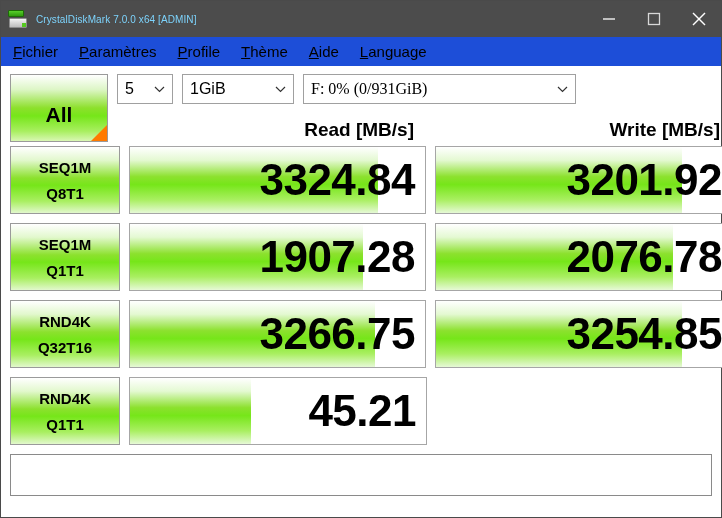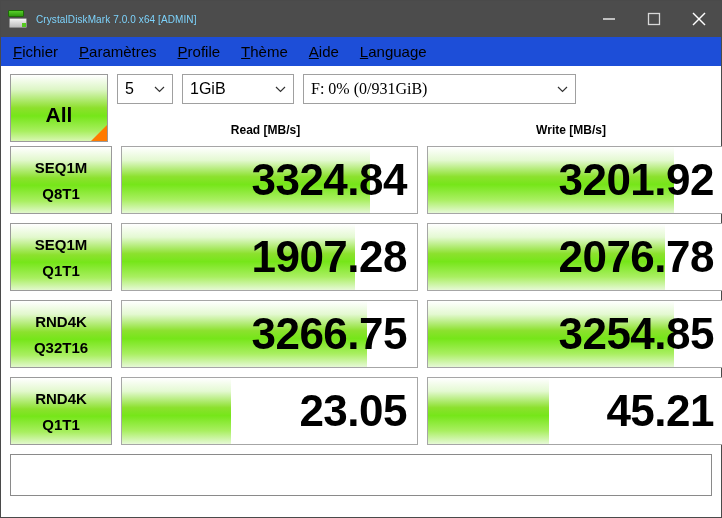--- a/index.html
+++ b/index.html
@@ -180,37 +180,37 @@
   
   .colheaders {
     display: flex;
     height: 28px;
     align-items: center;
     margin-left: 107px;
     margin-top: 4px;
   }
   .colheader {
     flex: none;
-    font-size: 12px;
+    font-size: 19px;
     font-weight: bold;
     color: #000;
-    text-align: center;
+    text-align: right;
   }
   .colheader.read  { width: 297px; }
   .colheader.write { width: 298px; margin-left: 8px; }
 
   
   .rows { margin-top: 2px; }
   .row {
     display: flex;
     align-items: center;
     margin-bottom: 9px;
   }
   .test-btn {
-    width: 102px;
+    width: 110px;
     height: 68px;
     border: 1px solid #9a9a9a;
     box-sizing: border-box;
     background: linear-gradient(to bottom, #ffffff 0%, #e2f8cd 20%, #8ce12e 47%, #76e619 58%, #a9ef61 82%, #e2f8cd 100%);
     display: flex;
     flex-direction: column;
     align-items: center;
     justify-content: center;
     cursor: pointer;
     flex: none;
@@ -392,24 +392,20 @@
           <div class="bar" style="width: 83%;"></div>
           <div class="value">3254.85</div>
         </div>
       </div>
 
       <div class="row">
         <div class="test-btn">
           <span class="t1">RND4K</span>
           <span class="t2">Q1T1</span>
         </div>
-        <div class="cell read">
-          <div class="bar" style="width: 37%;"></div>
-          <div class="value">23.05</div>
-        </div>
         <div class="cell write">
           <div class="bar" style="width: 41%;"></div>
           <div class="value">45.21</div>
         </div>
       </div>
 
     </div>
 
     <div class="notebox"></div>
 

